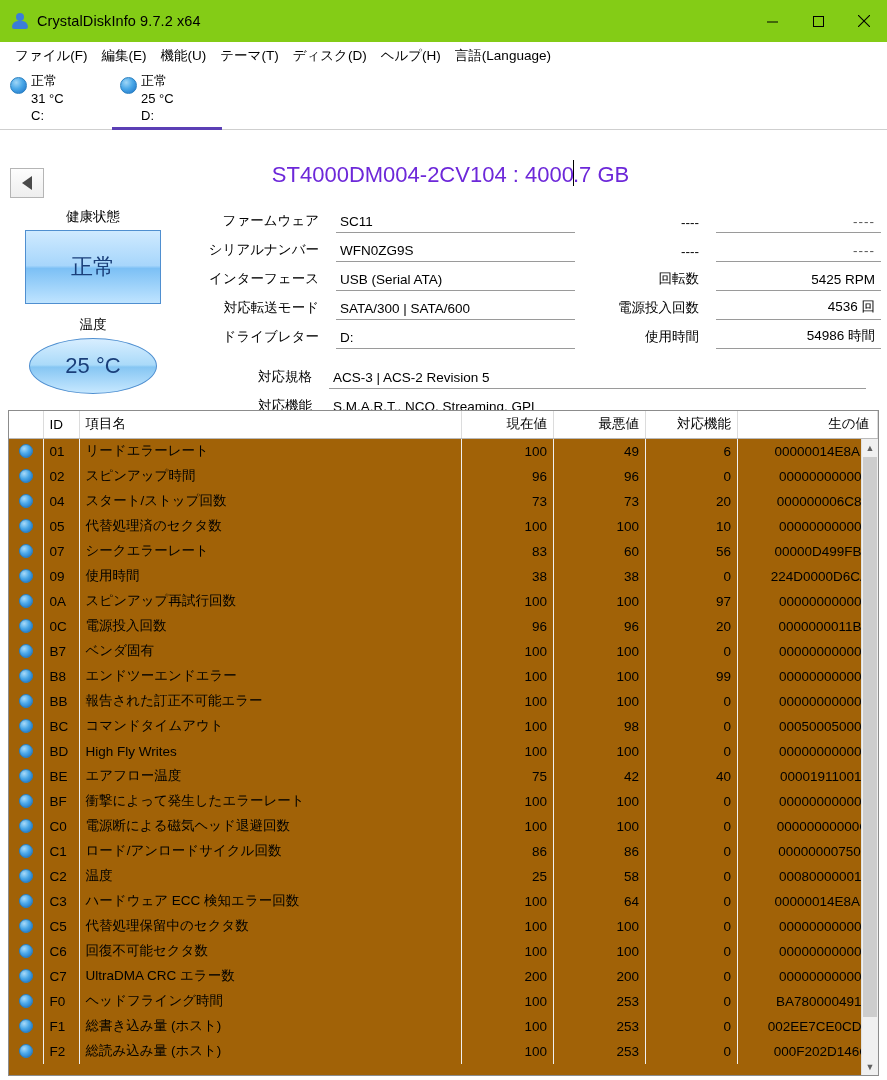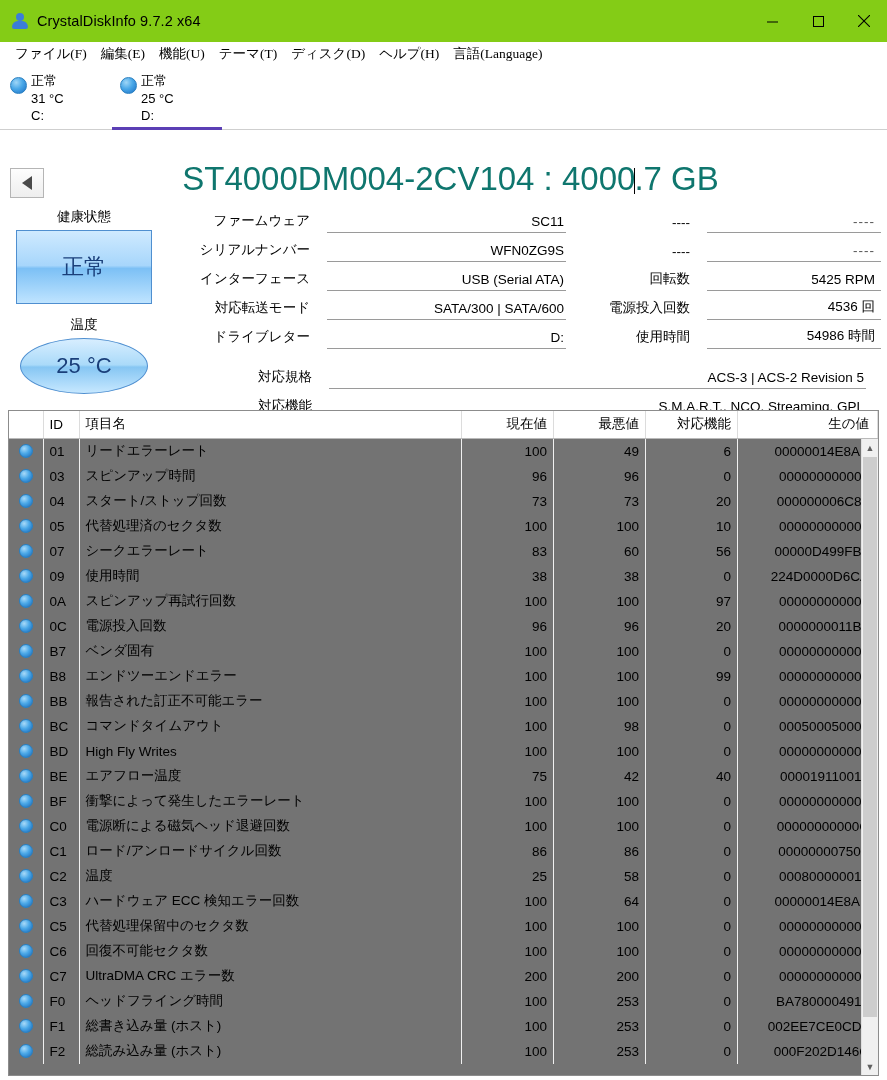--- a/index.html
+++ b/index.html
@@ -52,26 +52,25 @@
     width: 46px; height: 42px;
     display: flex; align-items: center; justify-content: center;
     color: #000;
   }
   .winbtn svg { display: block; }
 
   
   .menubar {
     height: 26px;
     display: flex;
-    align-items: flex-start;
+    align-items: flex-end;
     padding-left: 8px;
     background: #ffffff;
     font-size: 13.5px;
     color: #000;
-    font-family: Liberation Serif, serif;
   }
   .menubar .mi {
     padding: 3px 7px;
     white-space: nowrap;
   }
 
   
   .drivebar {
     height: 62px;
     display: flex;
@@ -123,39 +122,39 @@
   }
   .navarrow .tri {
     width: 0; height: 0;
     border-top: 7px solid transparent;
     border-bottom: 7px solid transparent;
     border-right: 10px solid #4a4a4a;
   }
   .modelline {
     flex: 1;
     text-align: center;
-    font-size: 33px;
-    color: #0f766e;
+    font-size: 22px;
+    color: #6d28d9;
     padding-top: 22px;
     padding-right: 30px;
     white-space: nowrap;
     position: relative;
   }
   .caret {
     display: inline-block;
     width: 1px; height: 26px;
     background: #000;
     vertical-align: -4px;
     margin: 0 -1px;
   }
 
   
   .infoarea {
     display: flex;
-    padding: 4px 6px 0 2px;
+    padding: 4px 6px 0 11px;
     height: 218px;
   }
   .leftpanel {
     width: 164px;
     flex: none;
     text-align: center;
     padding-top: 4px;
   }
   .leftpanel .lbl {
     font-size: 13.5px;
@@ -210,34 +209,33 @@
   .fcol.left .fname { width: 148px; flex: none; }
   .fcol.right .fname { width: 120px; flex: none; margin-left: auto; }
   .frow .fval {
     flex: 1;
     font-size: 13.5px;
     color: #000;
     border-bottom: 1px solid #9a9a9a;
     padding: 0 2px 3px 4px;
     white-space: nowrap;
     overflow: hidden;
-    text-align: right;
   }
   .frow .fval.right { text-align: right; padding-right: 6px; }
   .frow .fval.dashes { text-align: right; color: #555; padding-right: 6px; letter-spacing: 1px;}
   .wide .fval { }
 
   
   .tablewrap {
     position: absolute;
     left: 8px; right: 8px;
     top: 410px;
     bottom: 4px;
     border: 1px solid #8c8c8c;
-    background: #737373;
+    background: #a16207;
     display: flex;
     flex-direction: column;
     overflow: hidden;
   }
   table.smart {
     width: 100%;
     border-collapse: collapse;
     font-size: 13.5px;
     table-layout: fixed;
   }
@@ -460,21 +458,21 @@
               <td class="c-icon"><span class="bluedot"></span></td>
               <td class="c-id">01</td>
               <td class="c-name">リードエラーレート</td>
               <td class="c-cur">100</td>
               <td class="c-worst">49</td>
               <td class="c-thr">6</td>
               <td class="c-raw">00000014E8AE</td>
             </tr>
             <tr>
               <td class="c-icon"><span class="bluedot"></span></td>
-              <td class="c-id">03</td>
+              <td class="c-id">02</td>
               <td class="c-name">スピンアップ時間</td>
               <td class="c-cur">96</td>
               <td class="c-worst">96</td>
               <td class="c-thr">0</td>
               <td class="c-raw">000000000000</td>
             </tr>
             <tr>
               <td class="c-icon"><span class="bluedot"></span></td>
               <td class="c-id">04</td>
               <td class="c-name">スタート/ストップ回数</td>

